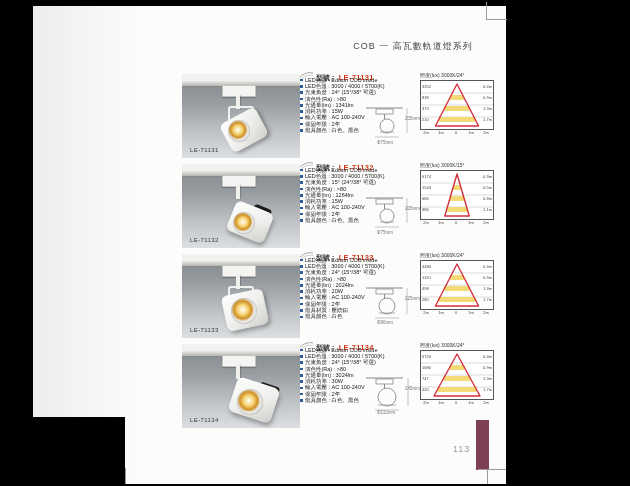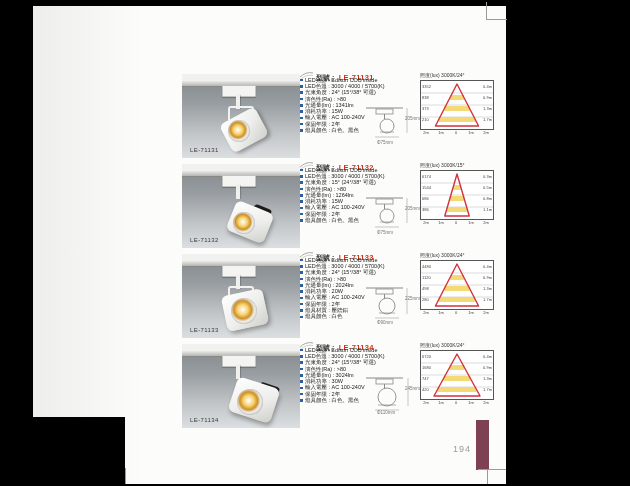--- a/index.html
+++ b/index.html
@@ -76,20 +76,21 @@
   .x-row{position:relative;width:72px;height:6px;}
   .x-row .axis-label{top:1px;width:12px;text-align:center;}
 </style>
 </head>
 <body>
 
 <div id="canvas">
   <div id="page">
     <div class="gutter-shade"></div>
 
+    <div class="header-title">COB 一 高瓦數軌道燈系列</div>
 
     <div class="block block--1">
       <div class="model-row">
         <svg width="16" height="9" viewBox="0 0 16 9">
           <path d="M1 7 Q8 0 15 2" stroke="#a8a8a8" stroke-width="1" fill="none"></path>
           <path d="M3 8 Q9 3 15 4.5" stroke="#c2c2c2" stroke-width=".8" fill="none"></path>
         </svg><span class="model-prefix">型號 :</span>
         <span class="model-number">LE-71131</span>
       </div>
       <div class="photo photo--1">
@@ -481,21 +482,21 @@
           <div class="x-row">
             <span class="axis-label" style="left:0px;">2m</span>
             <span class="axis-label" style="left:15px;">1m</span>
             <span class="axis-label" style="left:30px;">0</span>
             <span class="axis-label" style="left:45px;">1m</span>
             <span class="axis-label" style="left:60px;">2m</span>
           </div>
         </div>
     </div>
 
-    <span class="page-number">194</span>
+    <span class="page-number">113</span>
     <div class="page-tab"></div>
   </div>
 
   <div class="corner-black"></div>
 
   <div class="mark" style="left:486px;top:2px;width:1px;height:18px;"></div>
   <div class="mark" style="left:486px;top:19px;width:21px;height:1px;"></div>
   <div class="mark" style="left:478px;top:469px;width:28px;height:1px;"></div>
   <div class="mark" style="left:487px;top:469px;width:1px;height:15px;"></div>
   <div class="mark" style="left:125px;top:468px;width:1px;height:16px;"></div>

